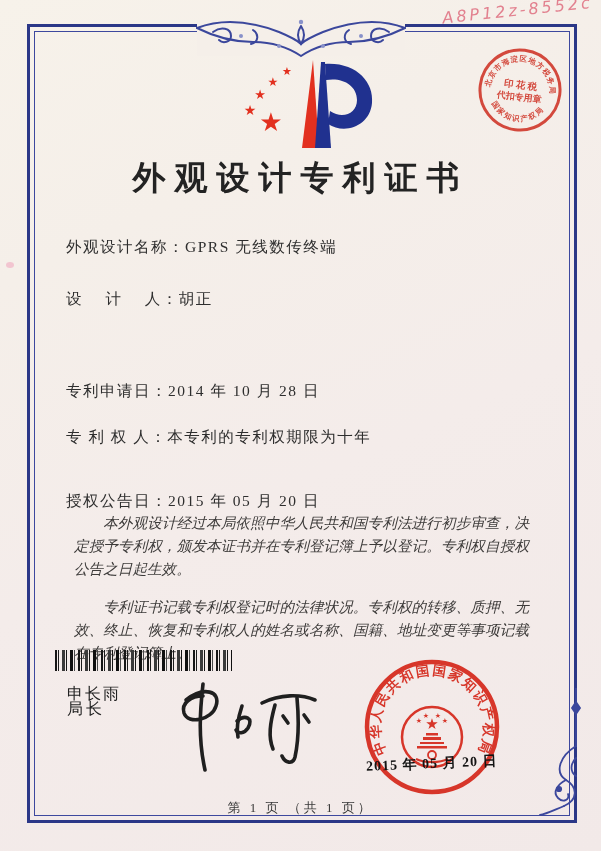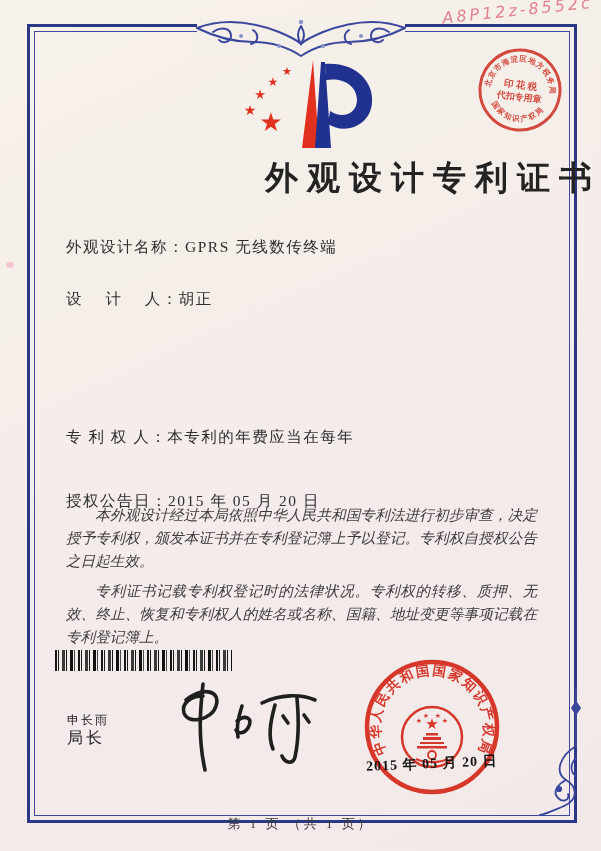--- a/index.html
+++ b/index.html
@@ -7,49 +7,49 @@
     position:relative; width:601px; height:851px; overflow:hidden;
     background:linear-gradient(155deg,#f7f2ea 0%,#f5efe9 25%,#f4ecea 55%,#f2e9e8 100%);
     font-family:"Liberation Serif","DejaVu Serif",serif;
   }
   .frame-outer { position:absolute; left:27px; top:24px; width:550px; height:799px;
     border:3px solid #2b3787; box-sizing:border-box; }
   .frame-inner { position:absolute; left:34px; top:31px; width:536px; height:785px;
     border:1px solid #3d489e; box-sizing:border-box; }
   .cert-number { position:absolute; left:57px; top:58px; font-size:14px; letter-spacing:2px; color:#3a3a3a; }
   .logo { position:absolute; left:224px; top:52px; }
-  .title { position:absolute; left:0; top:156px; width:100%; text-align:right;
+  .title { position:absolute; left:0; top:156px; width:100%; text-align:center;
     font-size:33px; font-weight:bold; letter-spacing:9px; color:#232323; }
   .field { position:absolute; left:66px; font-size:15.5px; color:#2e2e2e; letter-spacing:1.5px; white-space:pre; }
   .f0{top:237px} .f1{top:289px} .f2{top:334px} .f3{top:381px} .f4{top:427px} .f5{top:491px}
   .body-text { position:absolute; left:58px; top:496px; width:487px;
     font-size:14.6px; line-height:1.56; color:#3d3b3a; text-align:justify; font-style:italic; }
-  .body-text p { margin:8px; text-indent:2em; }
+  .body-text p { margin:16px; text-indent:2em; }
   .barcode { position:absolute; left:55px; top:650px; width:177px; height:21px;
     background-image:repeating-linear-gradient(90deg,
       #161616 0 2px, rgba(0,0,0,0) 2px 3px,
       #1d1d1d 3px 4px, rgba(0,0,0,0) 4px 7px,
       #3a3a3a 7px 10px, rgba(0,0,0,0) 10px 11px,
       #161616 11px 12px, rgba(0,0,0,0) 12px 15px,
       #101010 15px 18px, rgba(0,0,0,0) 18px 19px,
       #4a4a4a 19px 20px, rgba(0,0,0,0) 20px 23px); }
   .director-title { position:absolute; left:67px; top:699px; font-size:16px; letter-spacing:3px; color:#222;
-     font-family:"Liberation Sans","DejaVu Sans",sans-serif;margin-top:29px; }
-  .director-name { position:absolute; left:67px; top:712px; font-size:12px; letter-spacing:2px; color:#222;
+     font-family:"Liberation Sans","DejaVu Sans",sans-serif; }
+  .director-name { position:absolute; left:67px; top:684px; font-size:16px; letter-spacing:2px; color:#222;
      font-family:"Liberation Sans","DejaVu Sans",sans-serif; }
   .signature { position:absolute; left:158px; top:676px; }
   .seal-main { position:absolute; left:357px; top:652px; opacity:.93; }
   .date-stamp { position:absolute; left:366px; top:755px; font-size:14px; font-weight:bold;
     color:#141414; letter-spacing:1px; transform:rotate(-2.5deg); white-space:pre; }
   .seal-tax { position:absolute; left:474px; top:44px; transform:rotate(7deg); opacity:.88; }
   .handwriting { position:absolute; left:442px; top:-2px; width:200px; font-size:16px; font-style:italic;
     color:#e2818f; letter-spacing:3px; transform:rotate(-6deg);
     font-family:"DejaVu Sans","Liberation Sans",sans-serif; }
   .footer { position:absolute; left:0; top:799px; width:100%; text-align:center;
-    font-size:13px; letter-spacing:3px; color:#3a3a3a;margin-top:16px; }
+    font-size:13px; letter-spacing:3px; color:#3a3a3a; }
   .ornament-top { position:absolute; left:183px; top:16px; }
   .ornament-corner { position:absolute; left:536px; top:688px; }
   .blemish { position:absolute; left:6px; top:262px; width:8px; height:6px; border-radius:50%;
     background:#f0a8c0; opacity:.6; }
 </style>
 </head>
 <body>
 
 <div class="page">
 
@@ -89,21 +89,22 @@
     </g>
     <polygon points="89,8 78,96 95,96" fill="#e2301f"></polygon>
     <polygon points="97,10 91,96 107,96 101,10" fill="#20318f"></polygon>
     <path d="M101,12 C132,10 150,30 148,51 C146,74 121,83 104,72 L106,59 C119,68 133,61 133,48 C133,33 118,25 102,28 Z" fill="#20318f"></path>
   </svg>
 
   <div class="title">外观设计专利证书</div>
 
   <div class="field f0"><span>外观设计名称：</span><span>GPRS 无线数传终端</span></div>
   <div class="field f1"><span>设　 计 　人：</span><span>胡正</span></div>
-  <div class="field f4"><span>专 利 权 人：</span><span>本专利的年费应当在每年</span></div>
+  <div class="field f3"><span>专利申请日：</span><span>2014 年 10 月 28 日</span></div>
+  <div class="field f4"><span>专 利 权 人：</span><span>本专利的专利权期限为十年</span></div>
   <div class="field f5"><span>授权公告日：</span><span>2015 年 05 月 20 日</span></div>
 
   <div class="body-text">
     <p>本外观设计经过本局依照中华人民共和国专利法进行初步审查，决定授予专利权，颁发本证书并在专利登记簿上予以登记。专利权自授权公告之日起生效。</p>
     <p>专利证书记载专利权登记时的法律状况。专利权的转移、质押、无效、终止、恢复和专利权人的姓名或名称、国籍、地址变更等事项记载在专利登记簿上。</p>
   </div>
 
   <div class="barcode"></div>
 
   <div class="director-title">局长</div>

